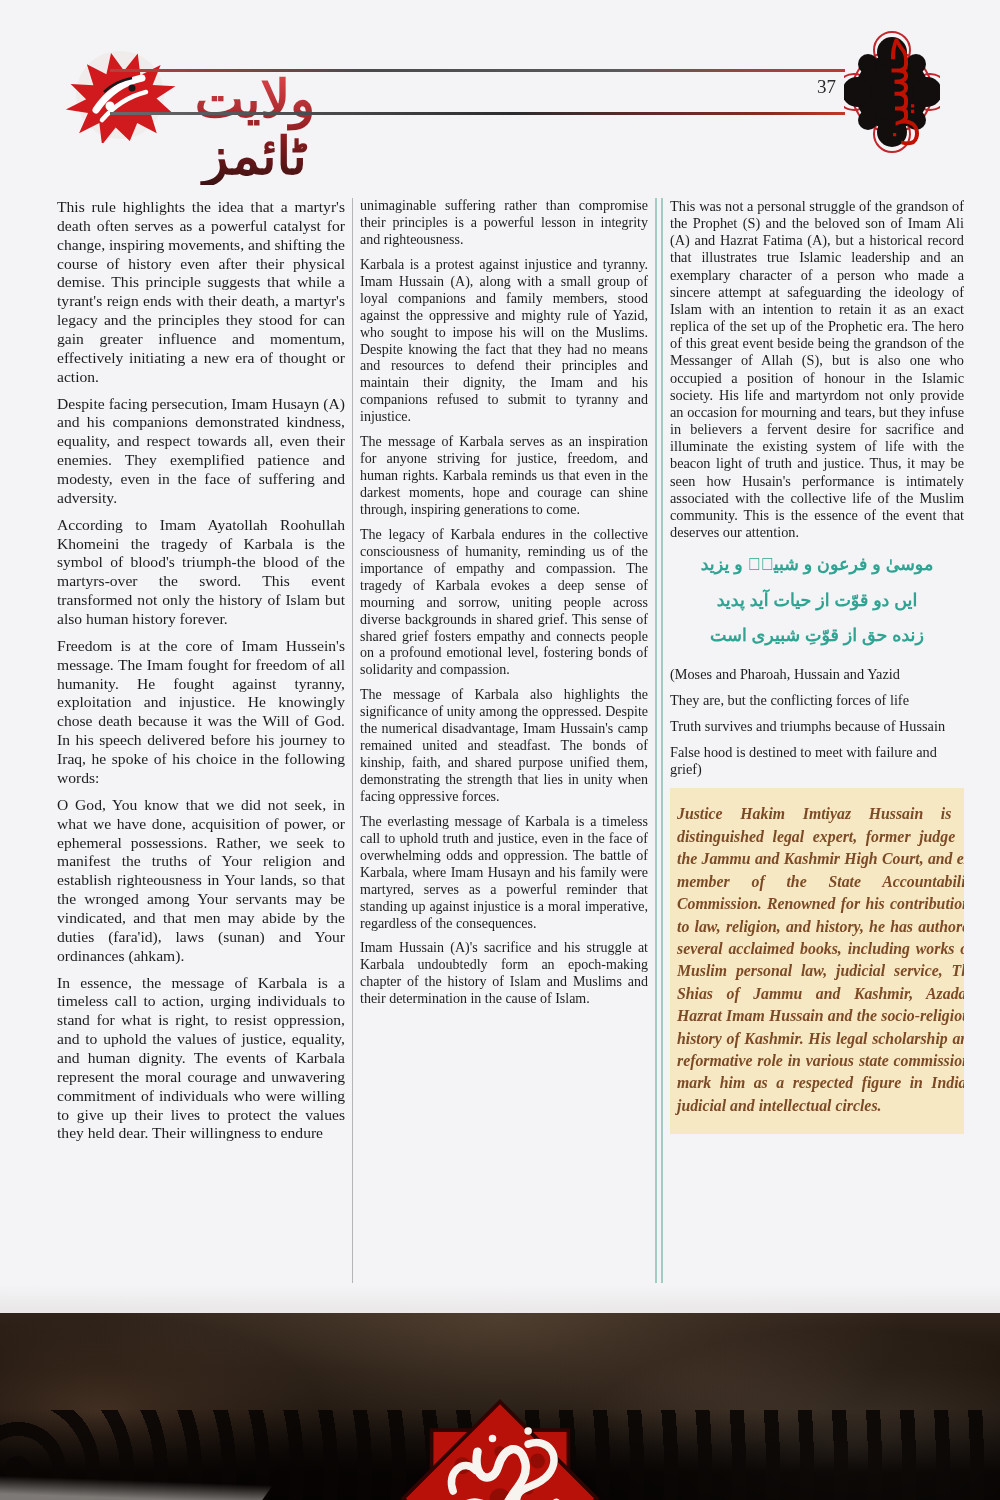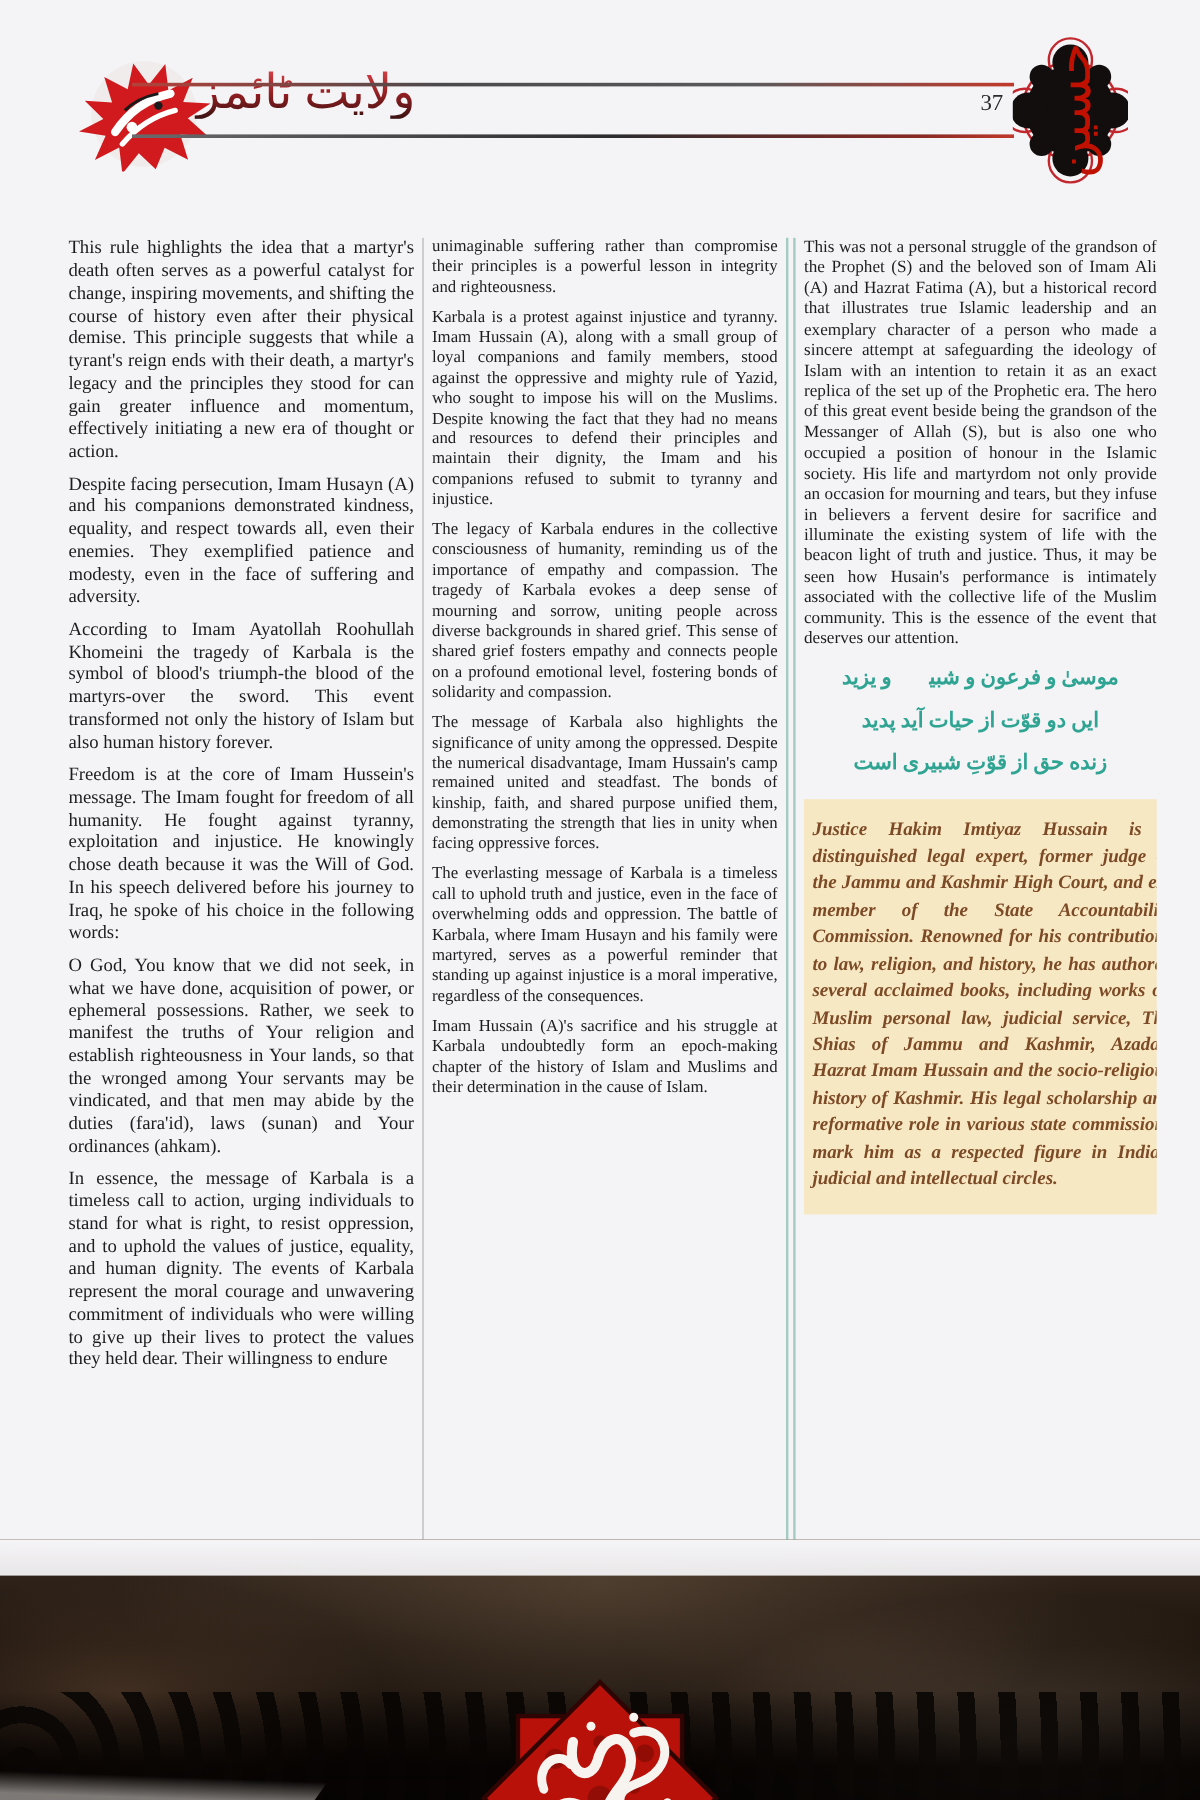--- a/index.html
+++ b/index.html
@@ -6,22 +6,22 @@
   .page{
     position:relative;width:1000px;height:1500px;margin:0 auto;
     background:#f4f3f5;overflow:hidden;
     font-family:"Liberation Serif", serif;color:#1d1d1f;
   }
 
   
   .header{position:absolute;top:0;left:0;right:0;height:150px;}
   .masthead-logo{position:absolute;left:58px;top:48px;}
   .masthead-title{
-    position:absolute;left:150px;top:55px;width:210px;
-    font-size:40px;font-weight:normal;direction:rtl;text-align:center;
+    position:absolute;left:150px;top:71px;width:210px;
+    font-size:52px;font-weight:bold;direction:rtl;text-align:center;
     color:#b3252b;
     background:linear-gradient(180deg,#e0474b 0%,#8f1d20 55%,#3a1212 100%);
     -webkit-background-clip:text;background-clip:text;-webkit-text-fill-color:transparent;
     text-shadow:0 0 0 rgba(0,0,0,0);line-height:1.1;
   }
   .h-line1{position:absolute;left:110px;right:155px;top:69px;height:3px;
     background:linear-gradient(90deg,#b5413a,#4a4a4c 35%,#5a5a5c 70%,#c0392b);}
   .h-line2{position:absolute;left:110px;right:155px;top:112px;height:3px;
     background:linear-gradient(90deg,#6a6a6c,#2c2c2e 55%,#8a2a24 90%,#c0392b);}
   .page-number{position:absolute;right:164px;top:76px;font-size:19px;color:#2a2a2c;}
@@ -33,21 +33,21 @@
   .col p{margin:0 0 8px;text-align:justify;}
   .col-1{width:288px;font-size:15.6px;line-height:1.21;}
   .col-2{width:288px;font-size:14px;line-height:1.21;}
   .col-3{flex:1;font-size:14.3px;line-height:1.2;}
   .sep-thin{width:1px;background:#b4b4b8;margin:0 7px;}
   .sep-teal{width:4px;border-left:2px solid #a3cbc2;border-right:2px solid #a3cbc2;margin:0 7px;}
 
   
   .poem{direction:rtl;text-align:center;color:#2fa493;margin:6px 0 14px;}
   .poem p{margin:0 0 4px;text-align:center;font-size:17.5px;line-height:1.8;font-weight:bold;
-    font-family:Liberation Serif, serif;font-weight:600;}
+    font-family:Liberation Sans, sans-serif;font-weight:600;}
   .translation p{margin:0 0 9px;text-align:left;}
 
   
   .bio-box{
     margin:10px 0 0 -6px;background:#f6e8c2;padding:15px 13px 17px;
     width:300px;box-sizing:content-box;
   }
   .bio-box p{
     margin:0;font-style:italic;font-weight:bold;color:#7c4a26;
     font-size:15.8px;line-height:1.42;text-align:justify;
@@ -141,39 +141,46 @@
         <p>Freedom is at the core of Imam Hussein's message. The Imam fought for freedom of all humanity. He fought against tyranny, exploitation and injustice. He knowingly chose death because it was the Will of God. In his speech delivered before his journey to Iraq, he spoke of his choice in the following words:</p>
         <p> O God, You know that we did not seek, in what we have done, acquisition of power, or ephemeral possessions. Rather, we seek to manifest the truths of Your religion and establish righteousness in Your lands, so that the wronged among Your servants may be vindicated, and that men may abide by the duties (fara'id), laws (sunan) and Your ordinances (ahkam).</p>
         <p>In essence, the message of Karbala is a timeless call to action, urging individuals to stand for what is right, to resist oppression, and to uphold the values of justice, equality, and human dignity. The events of Karbala represent the moral courage and unwavering commitment of individuals who were willing to give up their lives to protect the values they held dear. Their willingness to endure</p>
       </div>
 
     <div class="sep-thin"></div>
 
     <div class="col col-2">
         <p>unimaginable suffering rather than compromise their principles is a powerful lesson in integrity and righteousness.</p>
         <p>Karbala is a protest against injustice and tyranny. Imam Hussain (A), along with a small group of loyal companions and family members, stood against the oppressive and mighty rule of Yazid, who sought to impose his will on the Muslims. Despite knowing the fact that they had no means and resources to defend their principles and maintain their dignity, the Imam and his companions refused to submit to tyranny and injustice.</p>
+        <p>The message of Karbala serves as an inspiration for anyone striving for justice, freedom, and human rights. Karbala reminds us that even in the darkest moments, hope and courage can shine through, inspiring generations to come.</p>
         <p>The legacy of Karbala endures in the collective consciousness of humanity, reminding us of the importance of empathy and compassion. The tragedy of Karbala evokes a deep sense of mourning and sorrow, uniting people across diverse backgrounds in shared grief. This sense of shared grief fosters empathy and connects people on a profound emotional level, fostering bonds of solidarity and compassion.</p>
         <p>The message of Karbala also highlights the significance of unity among the oppressed. Despite the numerical disadvantage, Imam Hussain's camp remained united and steadfast. The bonds of kinship, faith, and shared purpose unified them, demonstrating the strength that lies in unity when facing oppressive forces.</p>
         <p>The everlasting message of Karbala is a timeless call to uphold truth and justice, even in the face of overwhelming odds and oppression. The battle of Karbala, where Imam Husayn and his family were martyred, serves as a powerful reminder that standing up against injustice is a moral imperative, regardless of the consequences.</p>
         <p>Imam Hussain (A)'s sacrifice and his struggle at Karbala undoubtedly form an epoch-making chapter of the history of Islam and Muslims and their determination in the cause of Islam.</p>
       </div>
 
     <div class="sep-teal"></div>
 
     <div class="col col-3">
       <div>
           <p>This was not a personal struggle of the grandson of the Prophet (S) and the beloved son of Imam Ali (A) and Hazrat Fatima (A), but a historical record that illustrates true Islamic leadership and an exemplary character of a person who made a sincere attempt at safeguarding the ideology of Islam with an intention to retain it as an exact replica of the set up of the Prophetic era. The hero of this great event beside being the grandson of the Messanger of Allah (S), but is also one who occupied a position of honour in the Islamic society. His life and martyrdom not only provide an occasion for mourning and tears, but they infuse in believers a fervent desire for sacrifice and illuminate the existing system of life with the beacon light of truth and justice. Thus, it may be seen how Husain's performance is intimately associated with the collective life of the Muslim community. This is the essence of the event that deserves our attention.</p>
         </div>
 
       <div class="poem">
           <p>موسیٰ و فرعون و شبیرؑ و یزید</p>
           <p>ایں دو قوّت از حیات آید پدید</p>
           <p>زنده حق از قوّتِ شبیری است</p>
         </div>
 
+      <div class="translation">
+          <p>(Moses and Pharoah, Hussain and Yazid</p>
+          <p>They are, but the conflicting forces of life</p>
+          <p>Truth survives and triumphs because of Hussain</p>
+          <p>False hood is destined to meet with failure and grief)</p>
+        </div>
 
       <div class="bio-box">
         <p>Justice Hakim Imtiyaz Hussain is a distinguished legal expert, former judge of the Jammu and Kashmir High Court, and ex-member of the State Accountability Commission. Renowned for his contributions to law, religion, and history, he has authored several acclaimed books, including works on Muslim personal law, judicial service, The Shias of Jammu and Kashmir, Azadari Hazrat Imam Hussain and the socio-religious history of Kashmir. His legal scholarship and reformative role in various state commissions mark him as a respected figure in India's judicial and intellectual circles.</p>
       </div>
     </div>
   </div>
 
   <div class="footer">
     <div class="tear-top"></div>
     <div class="heads"></div>

